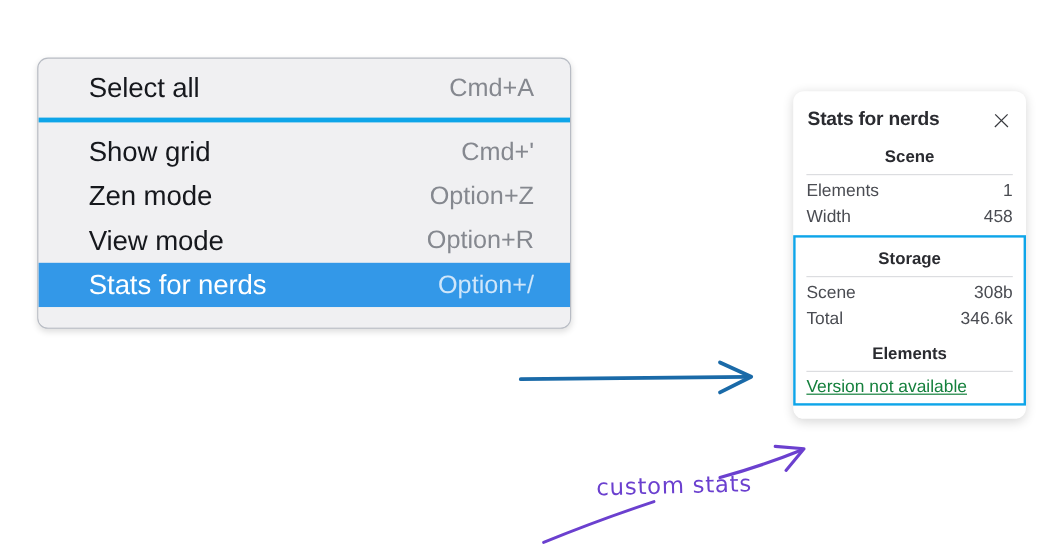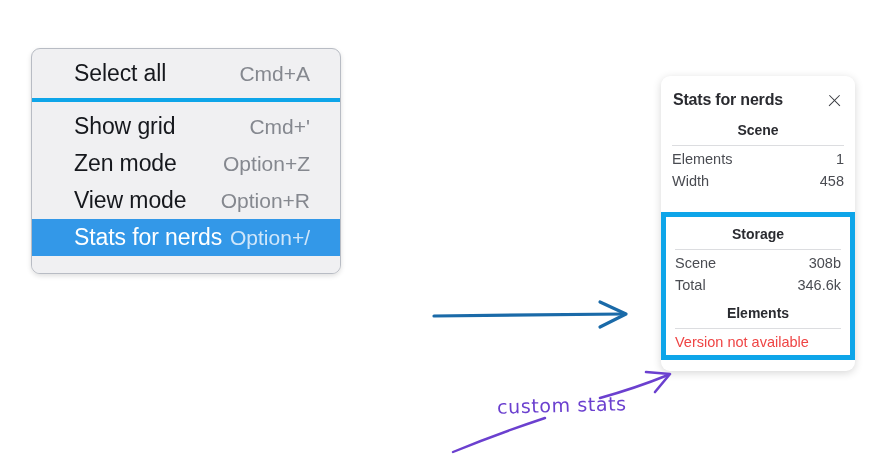--- a/index.html
+++ b/index.html
@@ -14,21 +14,21 @@
     overflow: hidden;
     font-family: "Liberation Sans", sans-serif;
     -webkit-font-smoothing: antialiased;
   }
 
   
   #context-menu {
     position: absolute;
     left: 31px;
     top: 48px;
-    width: 310px;
+    width: 445px;
     background: #f0f0f2;
     border: 1px solid #b8bcc4;
     border-radius: 9px;
     box-shadow: 0 2px 5px rgba(0,0,0,0.13);
     overflow: hidden;
     box-sizing: border-box;
   }
   .menu-group {
     padding: 6px 0;
   }
@@ -127,29 +127,30 @@
     justify-content: space-between;
     height: 22px;
     font-size: 14.5px;
     color: #4a4c52;
   }
   .stat-row .sr-key { white-space: nowrap; text-align: center; }
   .stat-row .sr-val { white-space: nowrap; }
 
   
   #custom-stats-box {
-    border: 5px solid #0ea5e9;
-    margin: 20px 0 0 0;
+    border: 2px solid #0ea5e9;
+    margin: 4px 0 0 0;
     padding: 0 9px 4px 9px;
   }
   #version-line {
     font-size: 14.5px;
-    color: #ef4444;
+    color: #15803d;
     padding: 3px 0 1px 0;
     white-space: nowrap;
+    text-decoration: underline;
   }
 
   
   #annotations {
     position: absolute;
     left: 0; top: 0;
     width: 873px; height: 461px;
     pointer-events: none;
   }
   #custom-stats-label {

